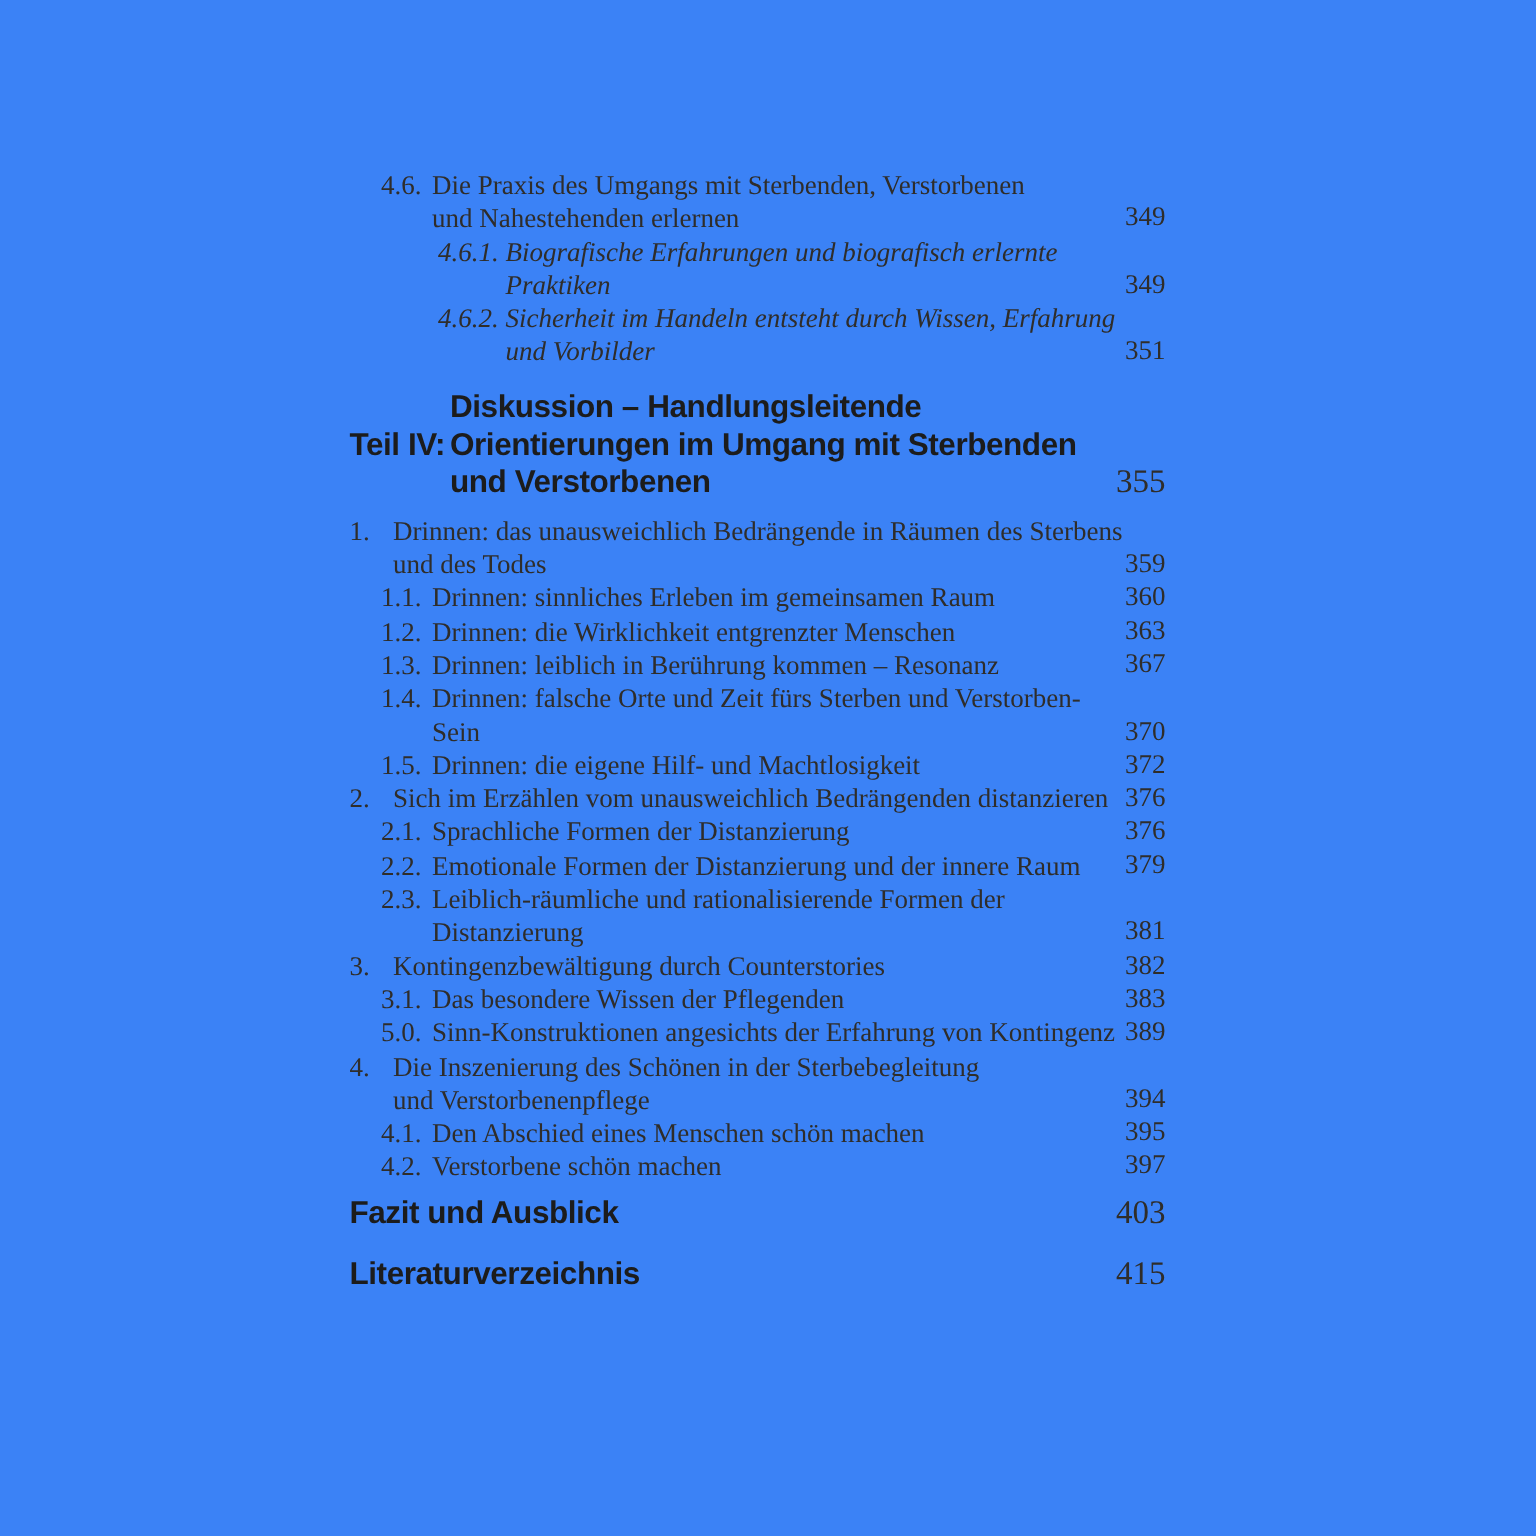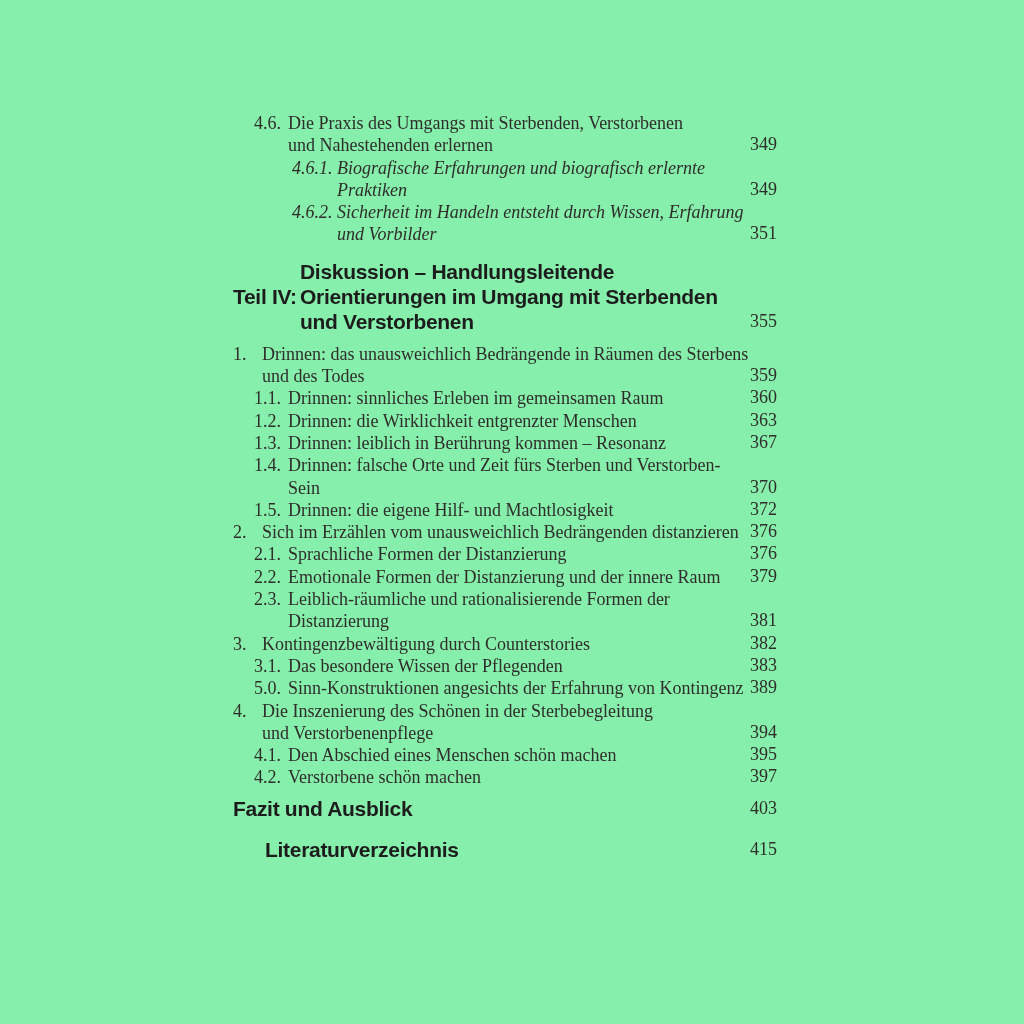--- a/index.html
+++ b/index.html
@@ -8,21 +8,21 @@
     width: 1024px;
     height: 1024px;
     background: #ffffff;
     overflow: hidden;
   }
   .page {
     position: absolute;
     left: 0; top: 0;
     width: 1024px;
     height: 1024px;
-    background: #86efac;
+    background: #3b82f6;
     font-family: "Liberation Serif", serif;
     color: #2f2d2a;
   }
   .toc {
     position: absolute;
     left: 233px;
     top: 112px;
     width: 544px;
   }
   
@@ -64,37 +64,37 @@
   }
   .part-heading .ph-label { flex: none; width: 67px; }
   .part-heading .ph-lines .line { white-space: nowrap; }
   .part-heading .pg,
   .chapter-heading .pg {
     position: absolute;
     right: 0;
     bottom: 1px;
     font-family: "Liberation Serif", serif;
     font-weight: normal;
-    font-size: 18px;
+    font-size: 22px;
     line-height: 22.3px;
     letter-spacing: 0;
     color: #2f2d2a;
   }
   
   .chapter-heading {
     position: relative;
     margin-top: 7px;
     font-family: "Liberation Sans", sans-serif;
     font-weight: bold;
     font-size: 21px;
     line-height: 25px;
     letter-spacing: -0.3px;
     color: #1c1c1c;
   }
-  .chapter-heading + .chapter-heading { margin-top: 16px; margin-left: 32px; }
+  .chapter-heading + .chapter-heading { margin-top: 16px; }
   .chapter-heading .ch-label { white-space: nowrap; }
 </style>
 </head>
 <body>
 
 <div class="page">
   <div class="toc">
       <div class="entries-block">
         <div class="entry lvl2">
           <span class="num">4.6.</span>

